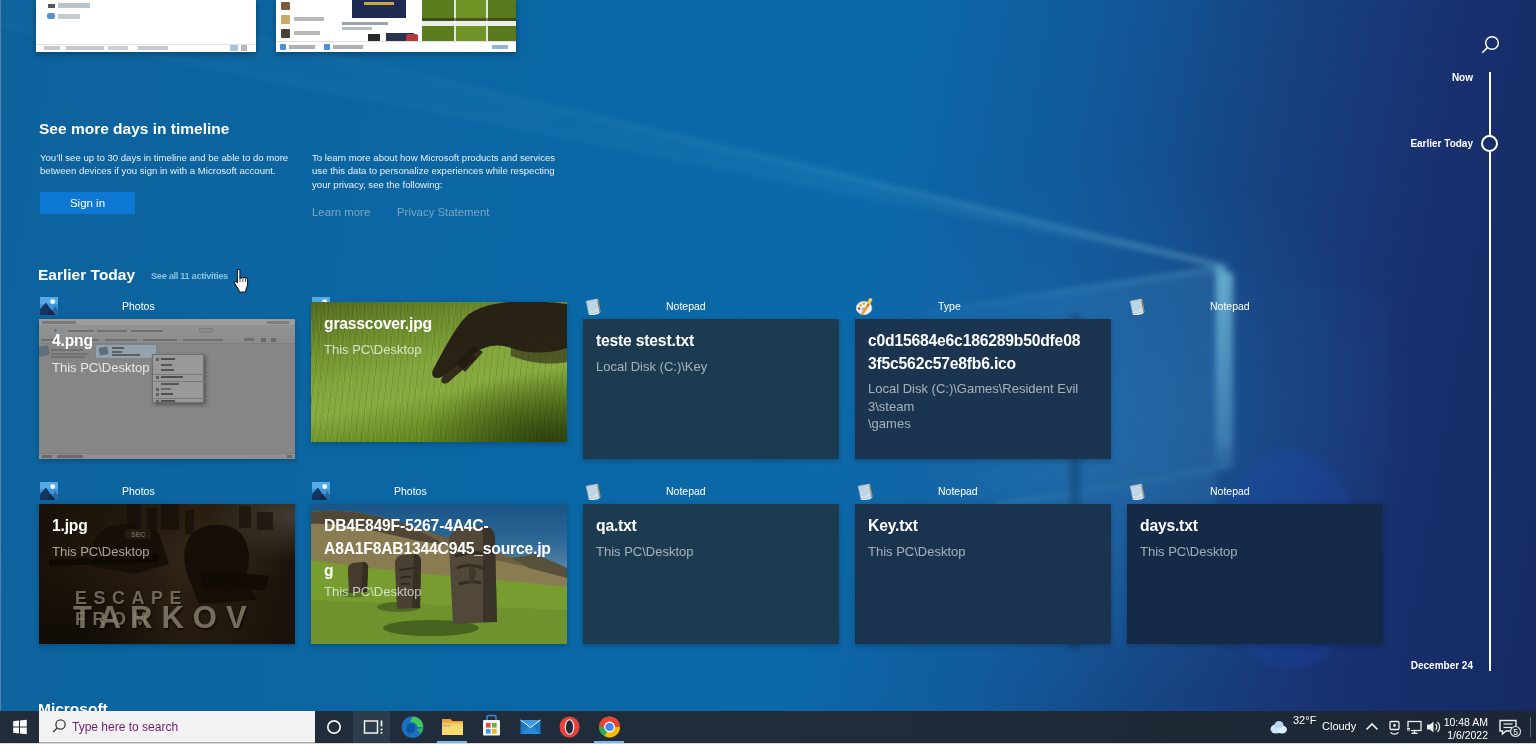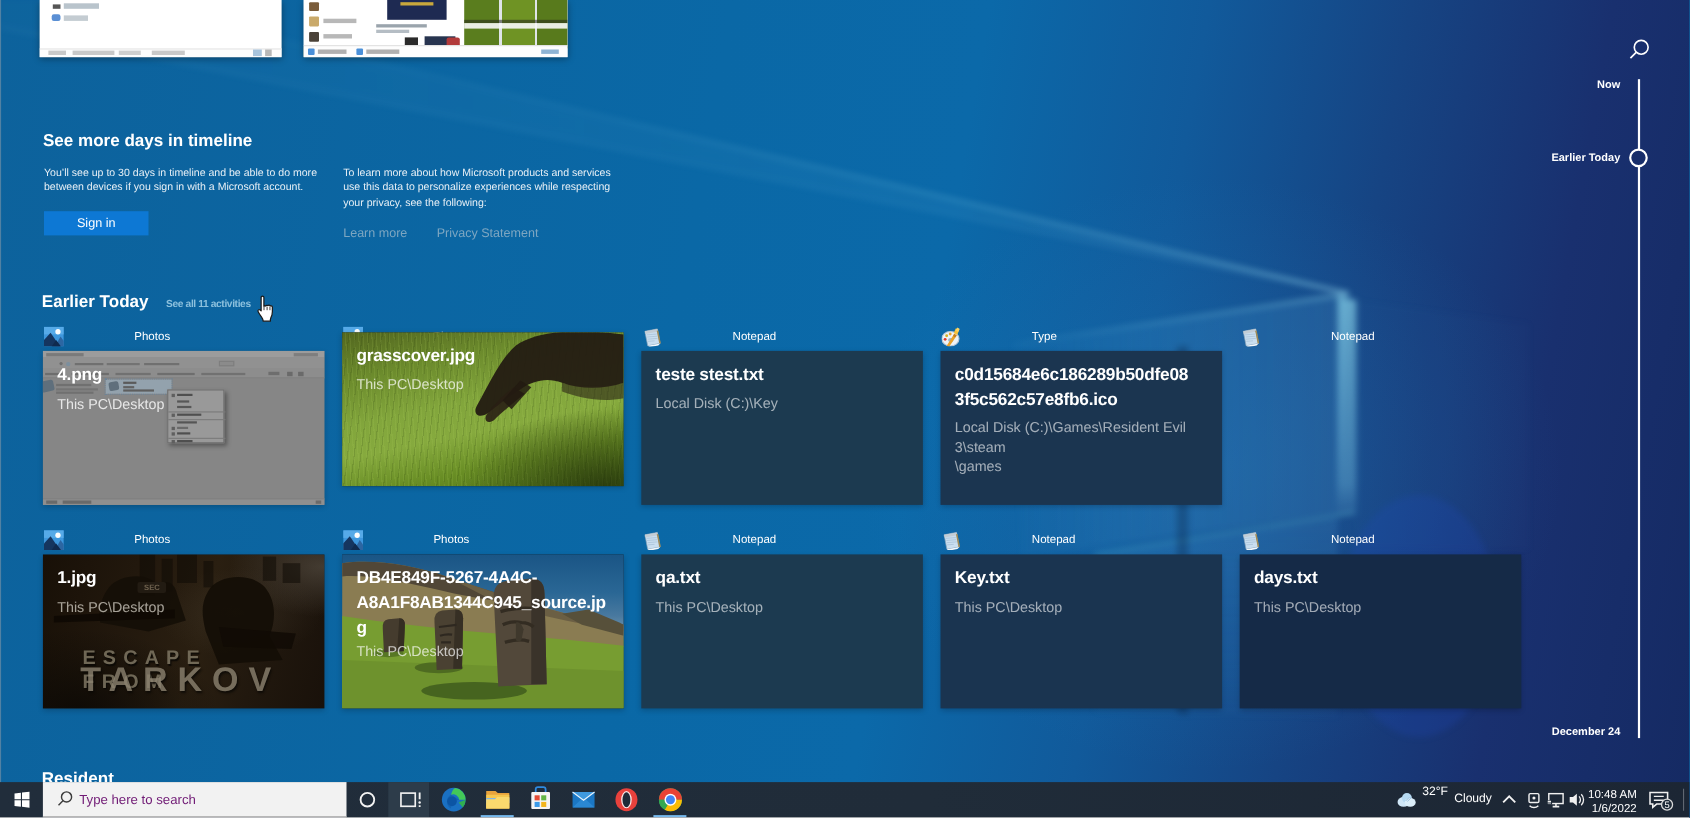--- a/index.html
+++ b/index.html
@@ -398,21 +398,21 @@
   </div>
   <div class="card" style="left:855px; top:504px; background:#1a3450;">
     <div class="title">Key.txt</div>
     <div class="sub" style="top:39px;">This PC\Desktop</div>
   </div>
   <div class="card" style="left:1127px; top:504px; background:#152a47;">
     <div class="title">days.txt</div>
     <div class="sub" style="top:39px;">This PC\Desktop</div>
   </div>
 
-  <div class="h1" style="left:38px; top:700px;">Resident</div>
+  <div class="h1" style="left:38px; top:700px;">Microsoft</div>
 
   <div class="taskbar" id="taskbar">
 
     <svg class="tbico" style="left:12px;" width="16" height="32" viewBox="0 0 16 32">
       <polygon points="1.2,10.3 7,9.6 7,15.5 1.2,15.5" fill="#fff"></polygon>
       <polygon points="8,9.5 14.8,8.7 14.8,15.5 8,15.5" fill="#fff"></polygon>
       <polygon points="1.2,16.5 7,16.5 7,22.4 1.2,21.7" fill="#fff"></polygon>
       <polygon points="8,16.5 14.8,16.5 14.8,23.3 8,22.5" fill="#fff"></polygon>
     </svg>
 

